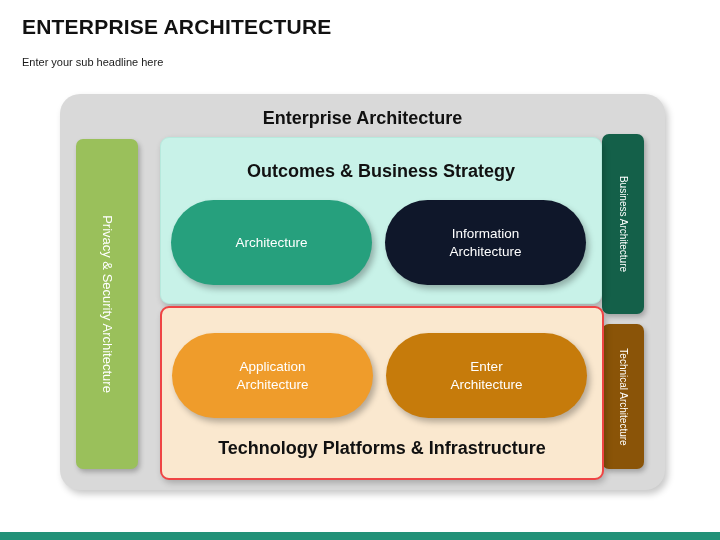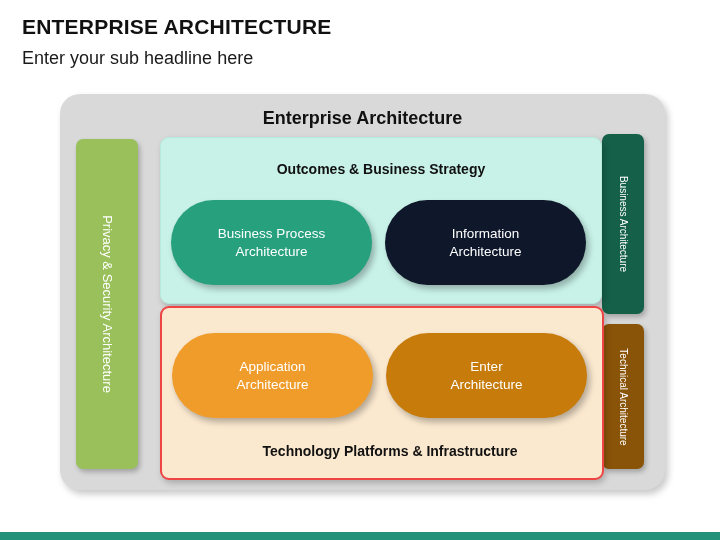--- a/index.html
+++ b/index.html
@@ -24,22 +24,22 @@
     top: 15px;
     font-size: 21px;
     font-weight: bold;
     letter-spacing: 0.2px;
     color: #111111;
     white-space: nowrap;
   }
   .slide-subtitle {
     position: absolute;
     left: 22px;
-    top: 48px;
-    font-size: 18px;
+    top: 56px;
+    font-size: 11px;
     font-weight: normal;
     color: #1a1a1a;
     white-space: nowrap;
   }
 
   
   .diagram-frame {
     position: absolute;
     left: 60px;
     top: 94px;
@@ -121,26 +121,26 @@
     top: 212px;
     height: 170px;
     background: #fae8cf;
     border: 2px solid #ef4444;
   }
   .layer-heading {
     position: absolute;
     left: 0;
     width: 440px;
     text-align: center;
-    font-size: 14px;
+    font-size: 18px;
     font-weight: bold;
     color: #111111;
   }
   .layer-business .layer-heading { top: 23px; }
-  .layer-technology .layer-heading { bottom: 19px; padding-left: 8px; }
+  .layer-technology .layer-heading { bottom: 19px; }
 
   
   .pill {
     position: absolute;
     width: 201px;
     height: 85px;
     border-radius: 44px;
     display: flex;
     align-items: center;
     justify-content: center;
@@ -187,21 +187,20 @@
   </div>
 
   <div class="side-tab tab-technical">
     <span class="vtext">Technical Architecture</span>
   </div>
 
   <div class="layer layer-business">
     <div class="layer-heading">Outcomes &amp; Business Strategy</div>
     <div class="pill pill-left pill-bpa">
       <span>
-        <span class="pill-label">Business Process</span>
         <span class="pill-label">Architecture</span>
       </span>
     </div>
     <div class="pill pill-right pill-ia">
       <span>
         <span class="pill-label">Information</span>
         <span class="pill-label">Architecture</span>
       </span>
     </div>
   </div>

